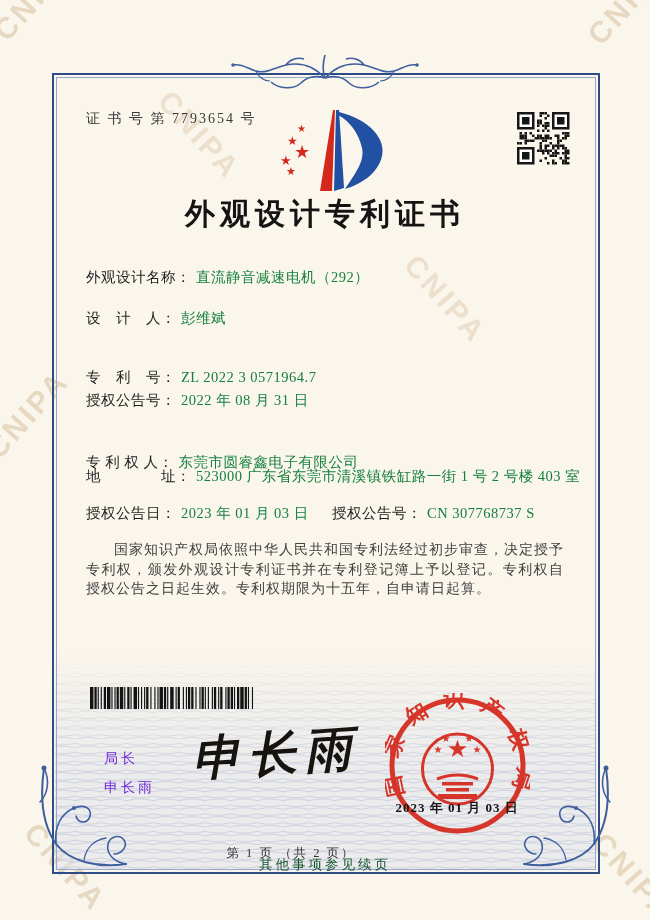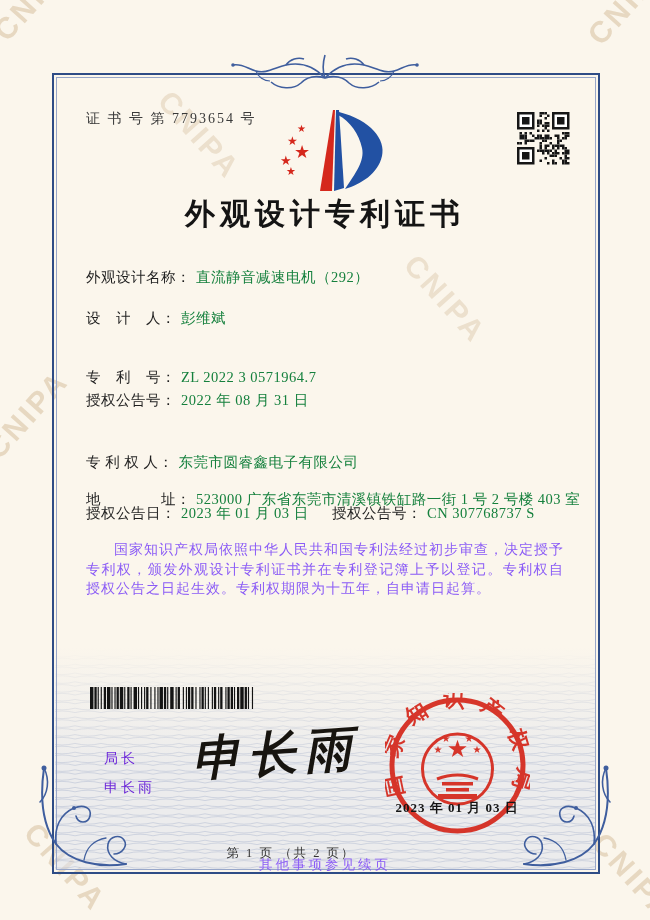--- a/index.html
+++ b/index.html
@@ -41,42 +41,42 @@
   .qr{position:absolute;left:517px;top:112px;z-index:3;}
   .title{position:absolute;left:52px;top:194px;width:546px;text-align:center;
          font-size:30px;font-weight:bold;letter-spacing:5px;color:#141414;z-index:3;}
 
   
   .fields{position:absolute;left:86px;top:0;width:480px;z-index:3;font-size:14.5px;letter-spacing:0.5px;}
   .frow{position:absolute;left:0;white-space:nowrap;}
   .frow .lab{color:#1f1f1f;}
   .frow .val{margin-left:5px;color:#15803d;}
   .fr1{top:268px;} .fr2{top:309px;} .fr3{top:368px;} .fr4{top:391px;}
-  .fr5{top:429px;margin-top:24px;} .fr6{top:490px;} .fr7{top:504px;}
+  .fr5{top:429px;margin-top:24px;} .fr6{top:467px;} .fr7{top:504px;}
   .pair2{position:absolute;left:246px;top:0;white-space:nowrap;}
 
   
   .body-text{position:absolute;left:86px;top:540px;width:478px;z-index:3;
-             font-size:14px;line-height:19.5px;letter-spacing:1px;text-align:justify;color:#8b5cf6;}
+             font-size:14px;line-height:19.5px;letter-spacing:1px;text-align:justify;color:#404040;}
   .body-text p{margin:0;text-indent:2em;}
 
   
   .barcode{position:absolute;left:90px;top:687px;z-index:3;}
   .signer{position:absolute;left:104px;top:750px;z-index:3;font-size:14px;letter-spacing:3px;color:#6d28d9;}
   .signer .line2{margin-top:11px;}
   .autograph{position:absolute;left:192px;top:722px;z-index:3;font-size:48px;letter-spacing:8px;
              font-style:italic;font-weight:bold;color:#17140f;transform:rotate(-4deg);white-space:nowrap;}
   .seal{position:absolute;left:385px;top:693px;z-index:2;opacity:0.93;}
   .seal-ring-text{font-size:21px;letter-spacing:15px;font-weight:bold;fill:#d5281c;}
   .seal-date{position:absolute;left:377px;top:799px;width:160px;text-align:center;z-index:3;
              font-size:13px;font-weight:bold;letter-spacing:1px;color:#151515;}
   .page-indicator{position:absolute;left:52px;top:845px;width:478px;text-align:center;z-index:3;
              font-size:12.5px;letter-spacing:2px;color:#333;}
   .footer-note{position:absolute;left:0;top:856px;width:650px;text-align:center;z-index:3;
-             font-size:13.5px;letter-spacing:3px;color:#8b5cf6;}
+             font-size:13.5px;letter-spacing:3px;color:#14532d;}
 </style>
 </head>
 <body>
 
 <div class="page">
 
   <span class="wm wm1">CNIPA</span>
   <span class="wm wm2">CNIPA</span>
   <span class="wm wm3">CNIPA</span>
   <span class="wm wm4">CNIPA</span>

